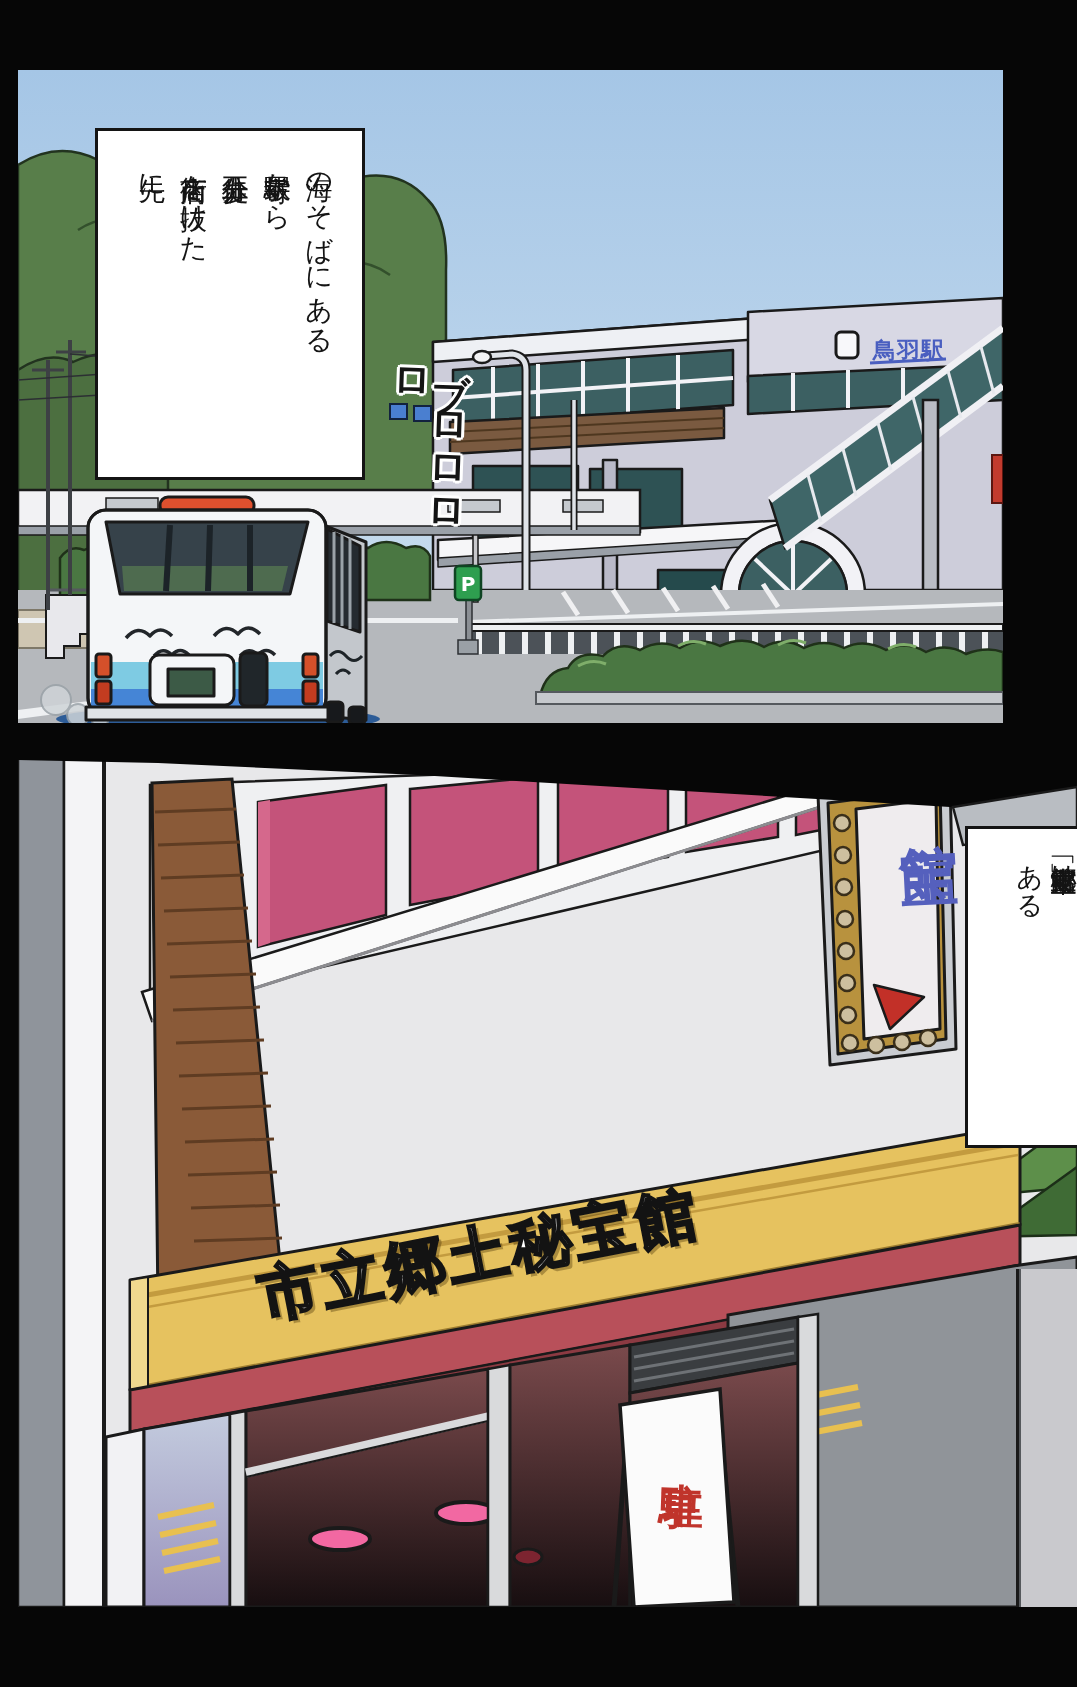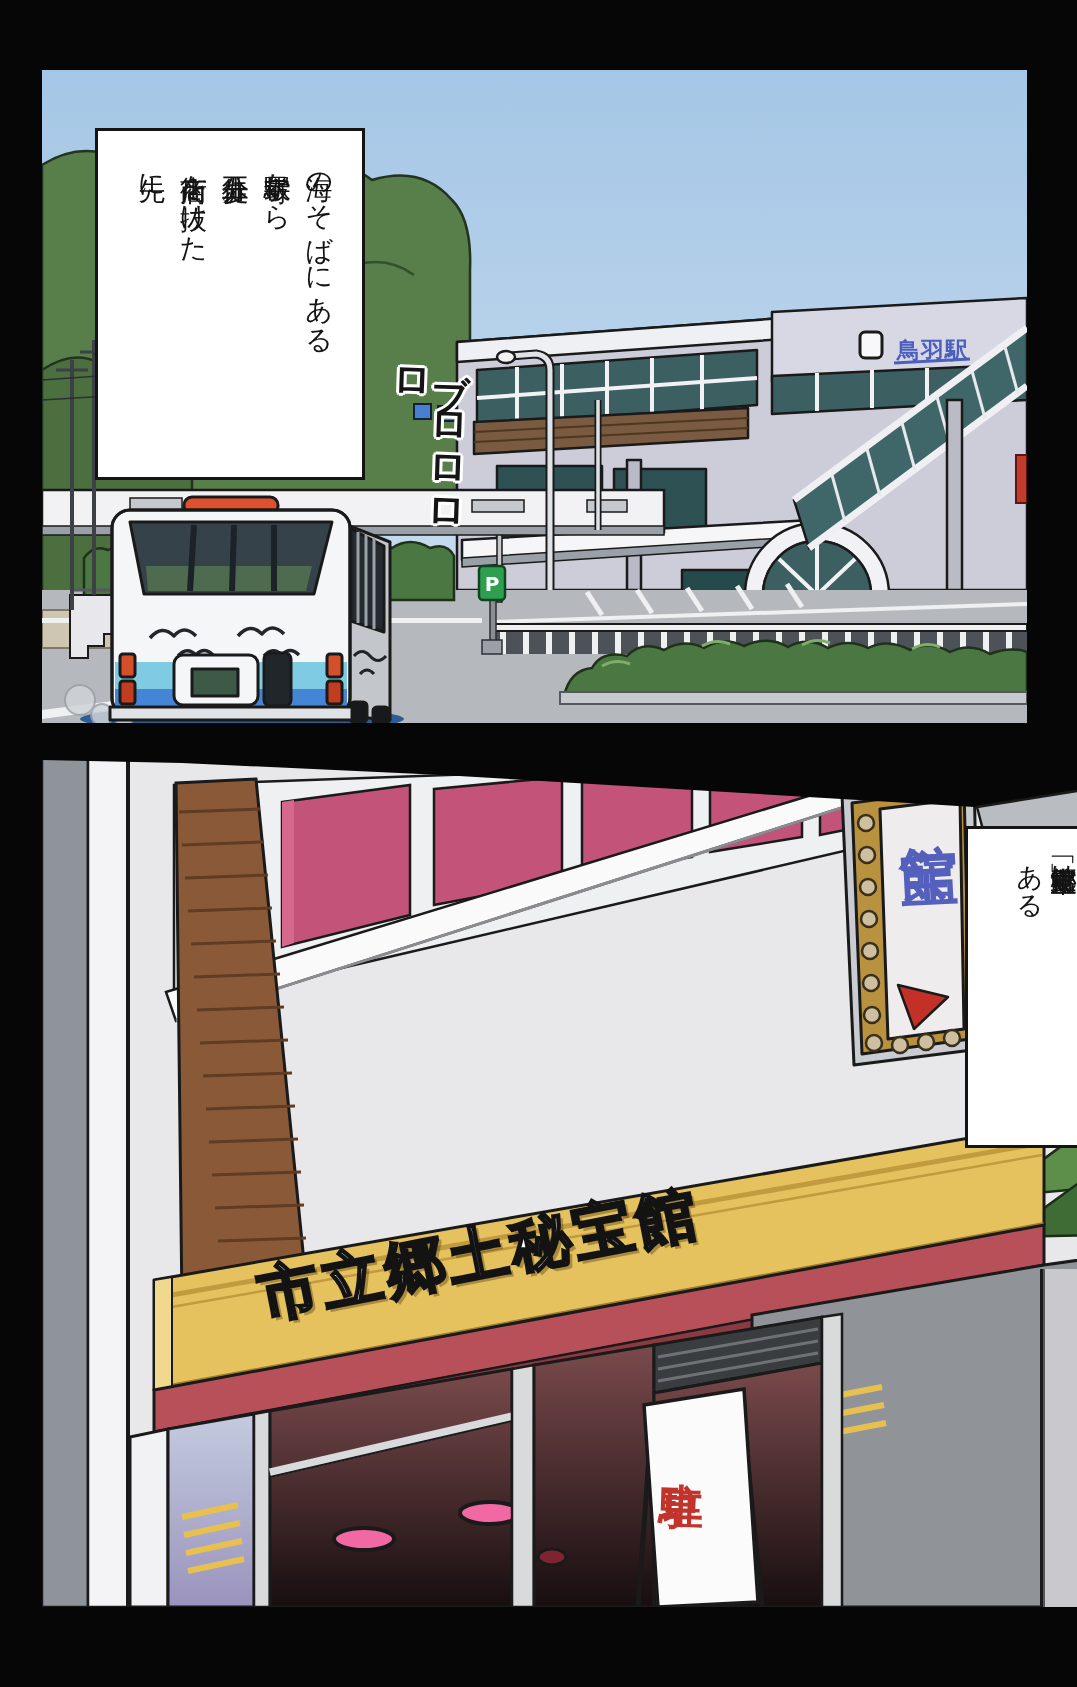--- a/index.html
+++ b/index.html
@@ -1,18 +1,18 @@
 <!DOCTYPE html>
 <html><head>
 <meta charset="utf-8">
 <style>
   html,body{margin:0;padding:0;background:#060606;}
   #page{position:relative;width:1077px;height:1687px;background:#060606;overflow:hidden;
         font-family:"DejaVu Sans","Liberation Sans",sans-serif;}
-  .panel{position:absolute;overflow:hidden;margin-left:24px;}
+  .panel{position:absolute;overflow:hidden;}
   #panel1{left:18px;top:70px;width:985px;height:653px;}
   #panel2{left:18px;top:757px;width:1059px;height:850px;}
   svg{display:block}
   .vtext{writing-mode:vertical-rl;text-orientation:upright;white-space:pre-line;}
   .caption{position:absolute;background:#ffffff;border:3px solid #141414;color:#141414;}
   #caption1{left:95px;top:128px;width:270px;height:352px;font-size:27px;line-height:1.55;
             padding:24px 22px;box-sizing:border-box;}
   #caption2{left:965px;top:826px;width:134px;height:322px;font-size:26px;line-height:1.3;
             padding:18px 16px;box-sizing:border-box;}
   #sfx{position:absolute;left:396px;top:344px;width:72px;height:190px;font-size:38px;font-weight:bold;

